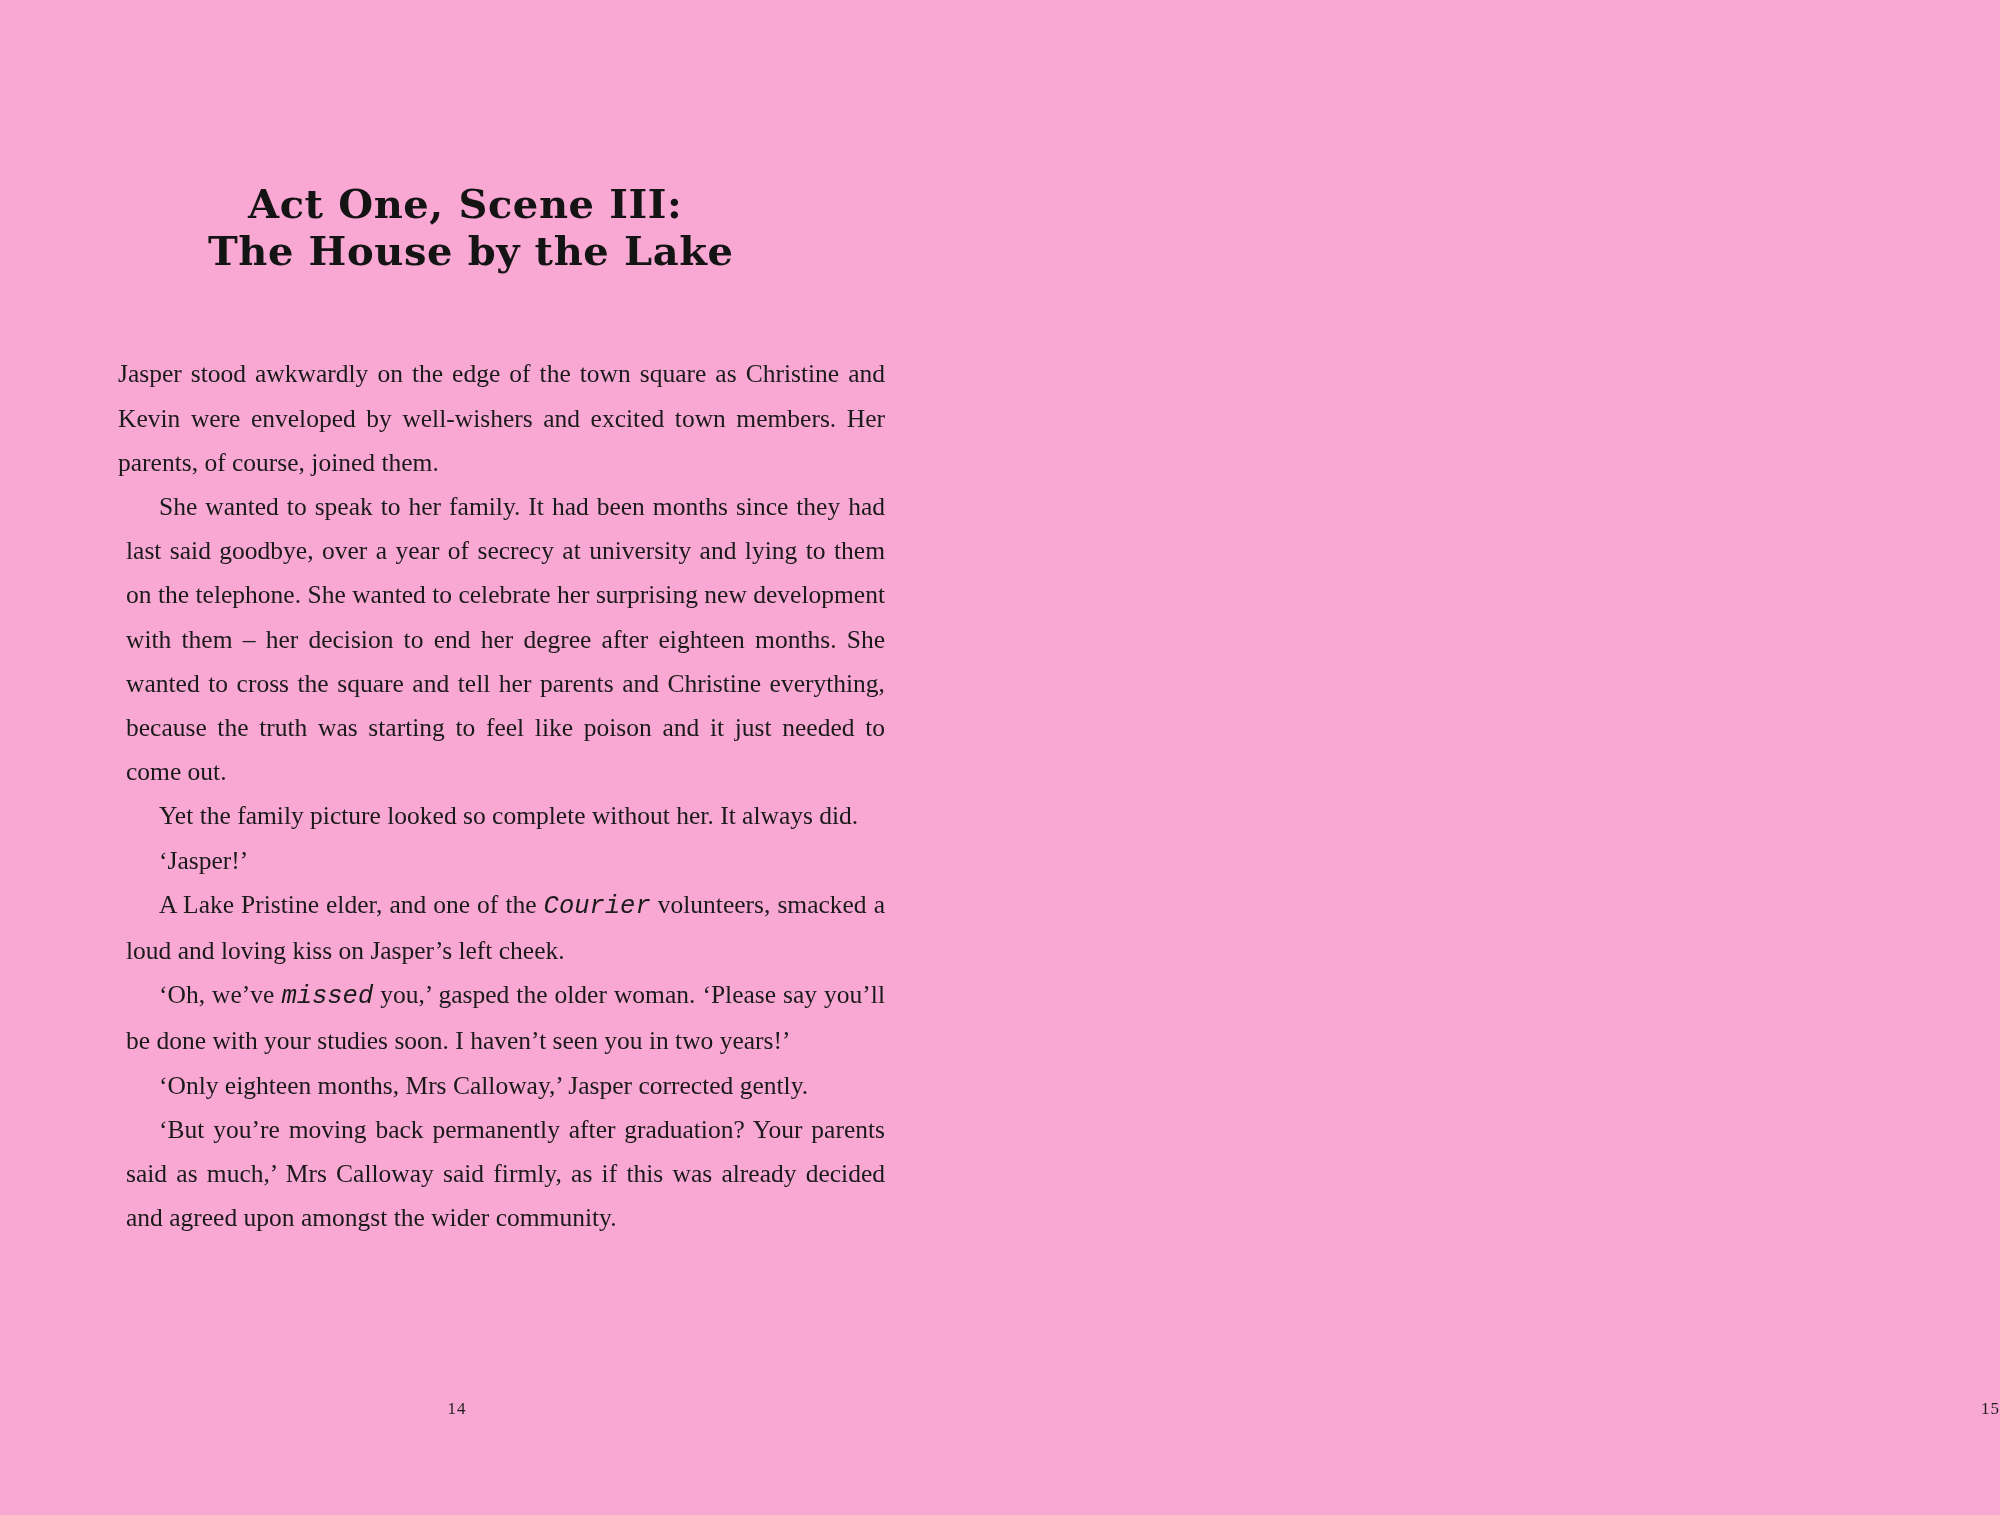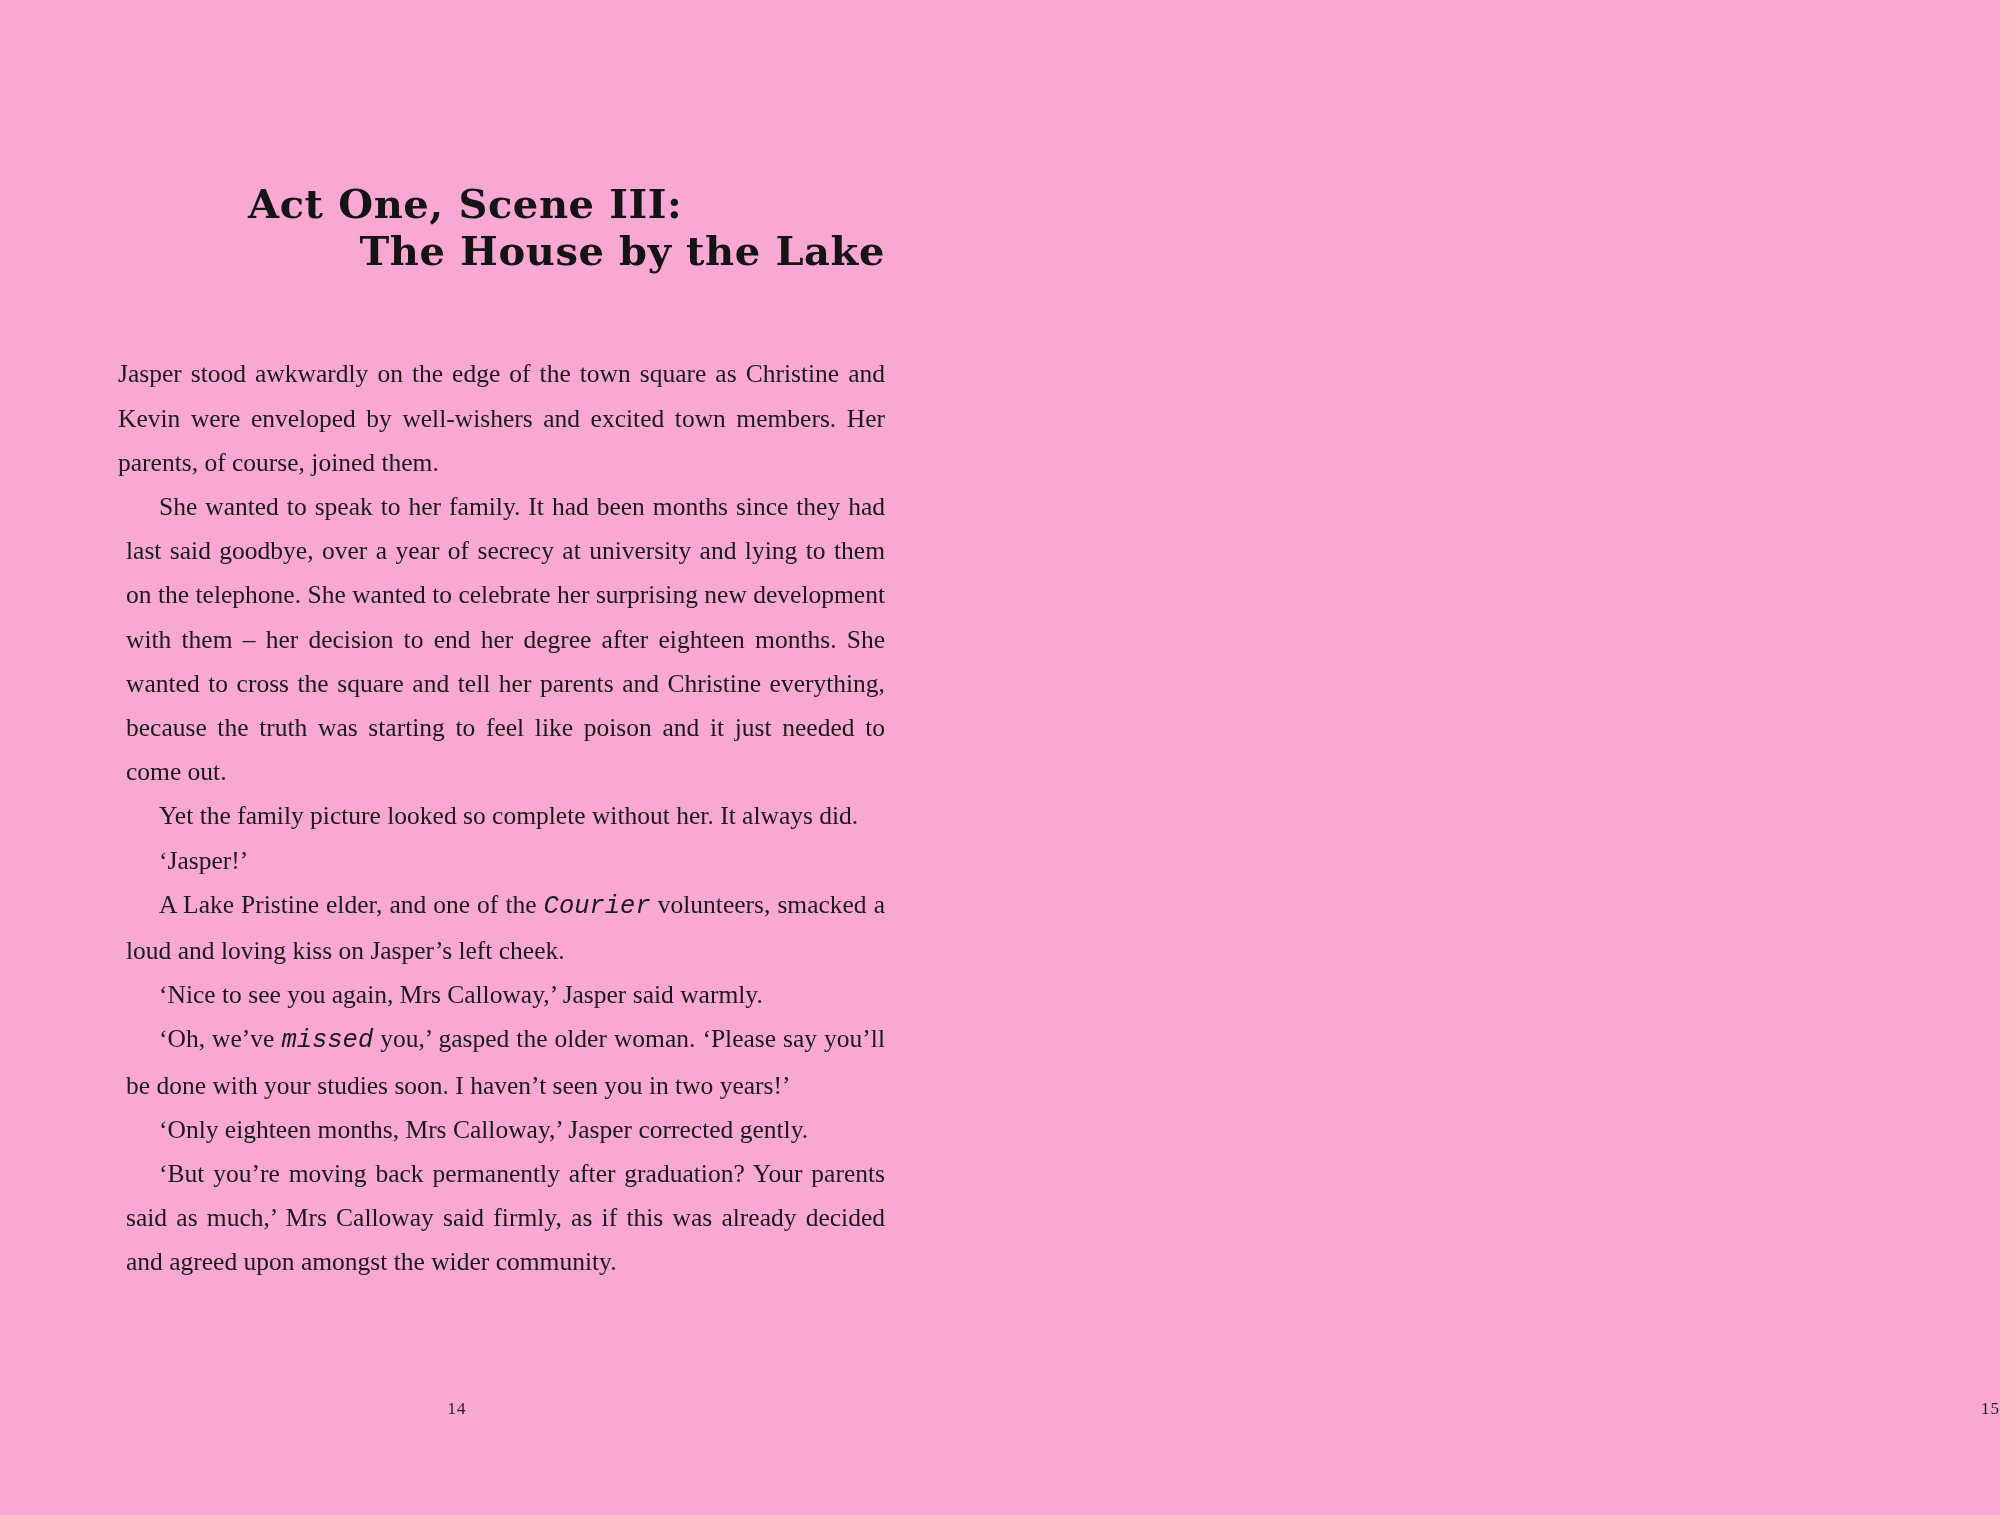--- a/index.html
+++ b/index.html
@@ -57,21 +57,20 @@
     padding-left: 130px;
     -webkit-font-smoothing: antialiased;
   }
   .chapter-title .tline {
     display: block;
     white-space: nowrap;
   }
   .chapter-title .tline-2 {
     padding-left: -0px;
     margin-left: -40px;
-    text-align: right;
   }
 
   p.para {
     margin: 0;
     font-size: 25.5px;
     line-height: 44.2px;
     text-align: justify;
     text-justify: inter-word;
     -webkit-hyphens: none;
     hyphens: none;
@@ -110,21 +109,20 @@
       <h1 class="chapter-title">
         <span class="tline tline-1">Act One, Scene III:</span>
         <span class="tline tline-2">The House by the Lake</span>
       </h1>
       <div>
           <p class="para">Jasper stood awkwardly on the edge of the town square as Christine and Kevin were enveloped by well-wishers and excited town members. Her parents, of course, joined them.</p>
           <p class="para indent">She wanted to speak to her family. It had been months since they had last said goodbye, over a year of secrecy at university and lying to them on the telephone. She wanted to celebrate her surprising new development with them – her decision to end her degree after eighteen months. She wanted to cross the square and tell her parents and Christine everything, because the truth was starting to feel like poison and it just needed to come out.</p>
           <p class="para indent">Yet the family picture looked so complete without her. It always did.</p>
           <p class="para indent">‘Jasper!’</p>
           <p class="para indent">A Lake Pristine elder, and one of the <em>Courier</em> volunteers, smacked a loud and loving kiss on Jasper’s left cheek.</p>
-          <p class="para indent">‘Nice to see you again, Mrs Calloway,’ Jasper said warmly.</p>
           <p class="para indent">‘Oh, we’ve <em>missed</em> you,’ gasped the older woman. ‘Please say you’ll be done with your studies soon. I haven’t seen you in two years!’</p>
           <p class="para indent">‘Only eighteen months, Mrs Calloway,’ Jasper corrected gently.</p>
           <p class="para indent">‘But you’re moving back permanently after graduation? Your parents said as much,’ Mrs Calloway said firmly, as if this was already decided and agreed upon amongst the wider community.</p>
         </div>
     </div>
     <div class="folio folio-left">14</div>
   </div>
 
   <div class="page page-right">
 

